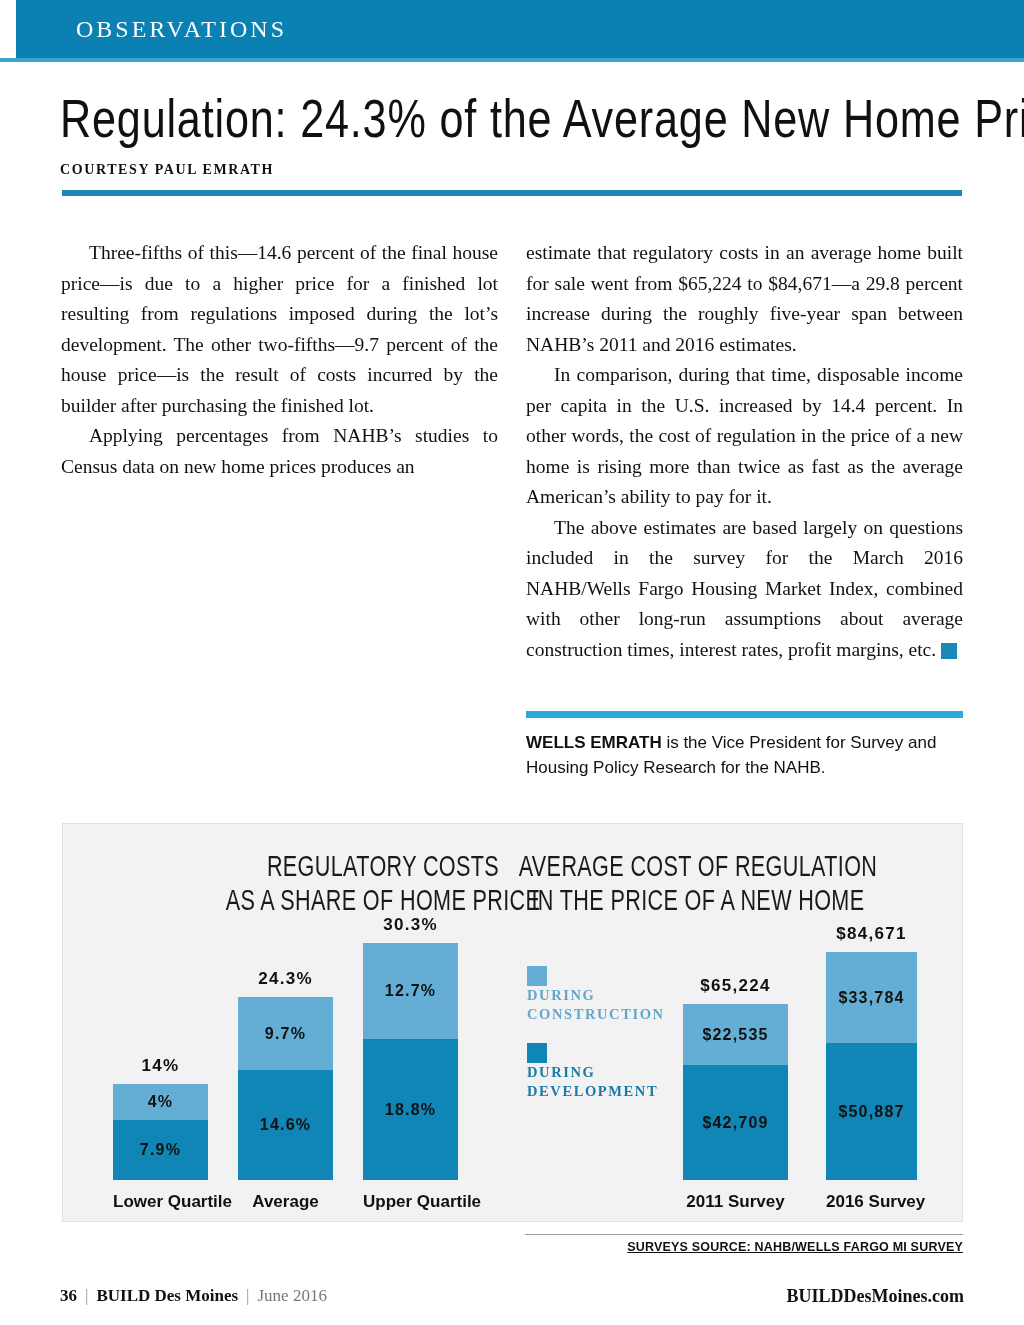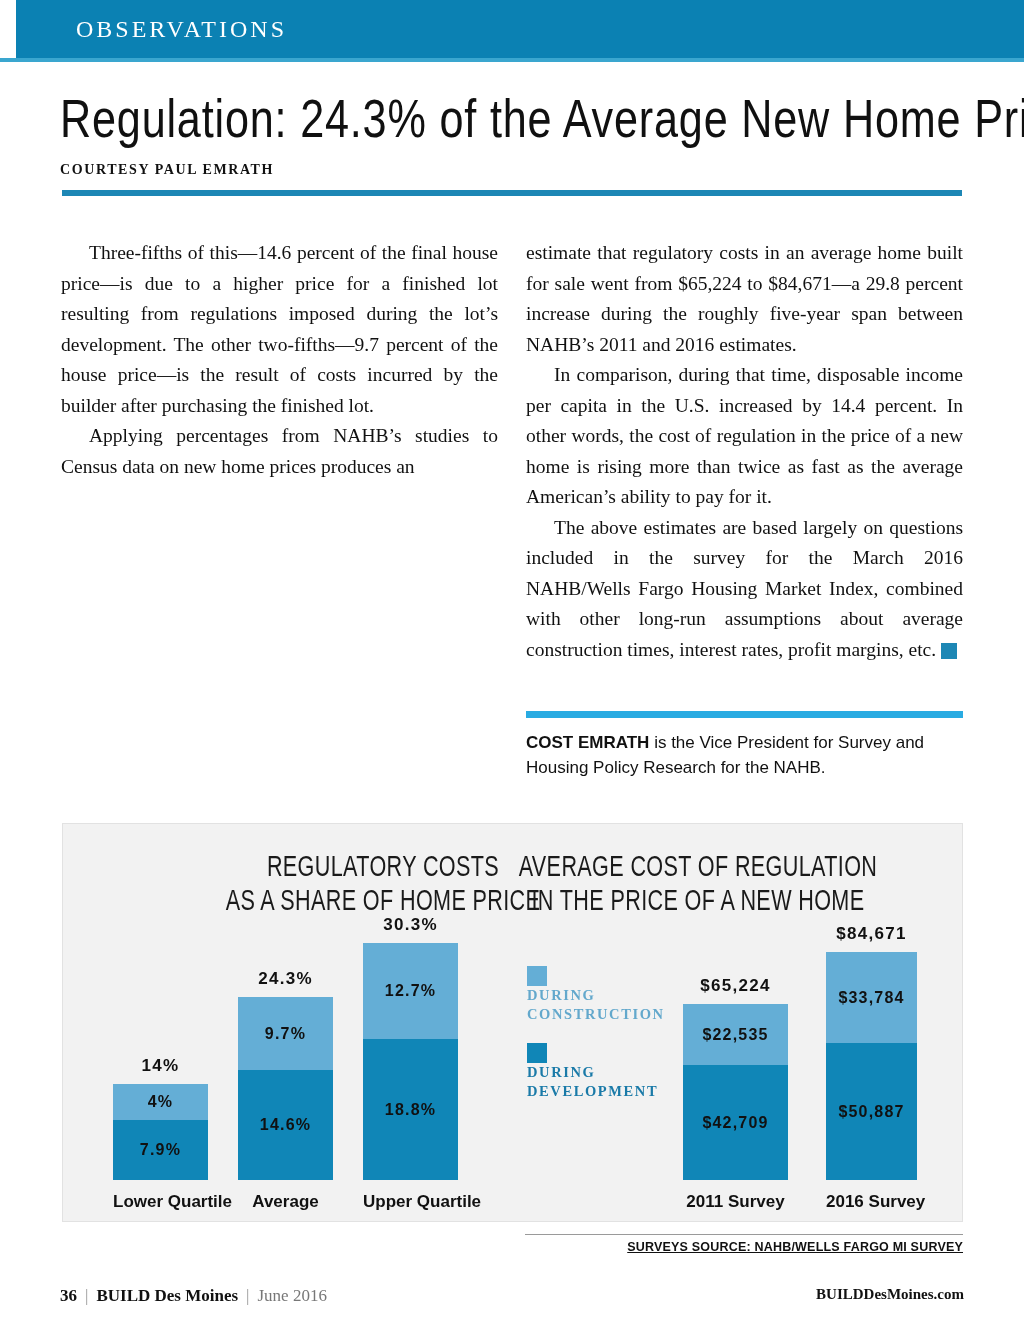--- a/index.html
+++ b/index.html
@@ -171,21 +171,21 @@
     font-family:"Liberation Serif",serif;
     font-size:17px;color:#111;white-space:nowrap;
   }
   .footer-left .pg{font-weight:bold;}
   .footer-left .sep{color:#999;margin:0 8px;}
   .footer-left .mag{font-weight:bold;}
   .footer-left .date{color:#777;}
   .footer-right{
     position:absolute;right:60px;top:1286px;
     font-family:"Liberation Serif",serif;
-    font-weight:bold;font-size:15px;color:#111;
+    font-weight:bold;font-size:18px;color:#111;
   }
 </style>
 </head>
 <body>
 
 <div class="topbar">
   <div class="kicker">OBSERVATIONS</div>
 </div>
 <div class="topbar-underline"></div>
 
@@ -199,21 +199,21 @@
 </div>
 
 <div class="col right">
   <p class="first">estimate that regulatory costs in an average home built for sale went from $65,224 to $84,671—a 29.8 percent increase during the roughly five-year span between NAHB’s 2011 and 2016 estimates.</p>
   <p>In comparison, during that time, disposable income per capita in the U.S. increased by 14.4 percent. In other words, the cost of regulation in the price of a new home is rising more than twice as fast as the average American’s ability to pay for it.</p>
   <p><span>The above estimates are based largely on questions included in the survey for the March 2016 NAHB/Wells Fargo Housing Market Index, combined with other long-run assumptions about average construction times, interest rates, profit margins, etc.</span><span class="endmark">B</span></p>
 </div>
 
 <div class="rule-bio"></div>
 <div class="bio">
-  <b>COST EMRATH</b><span> is the Vice President for Survey and Housing Policy Research for the NAHB.</span>
+  <b>WELLS EMRATH</b><span> is the Vice President for Survey and Housing Policy Research for the NAHB.</span>
 </div>
 
 <div class="panel">
 
   <div class="chart-title left-t">
     <div>REGULATORY COSTS</div>
     <div>AS A SHARE OF HOME PRICE</div>
   </div>
 
   <div class="chart-title right-t">

